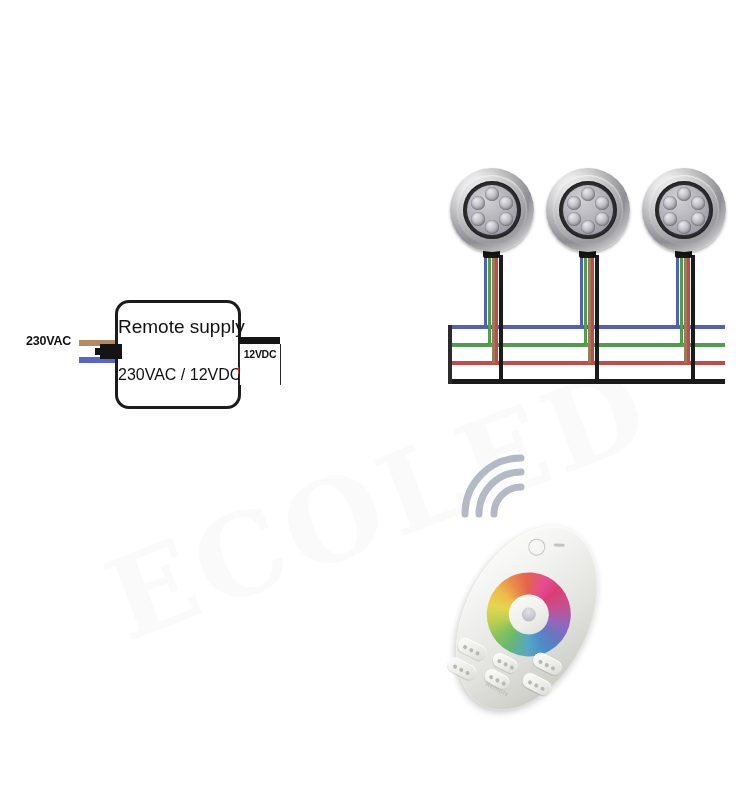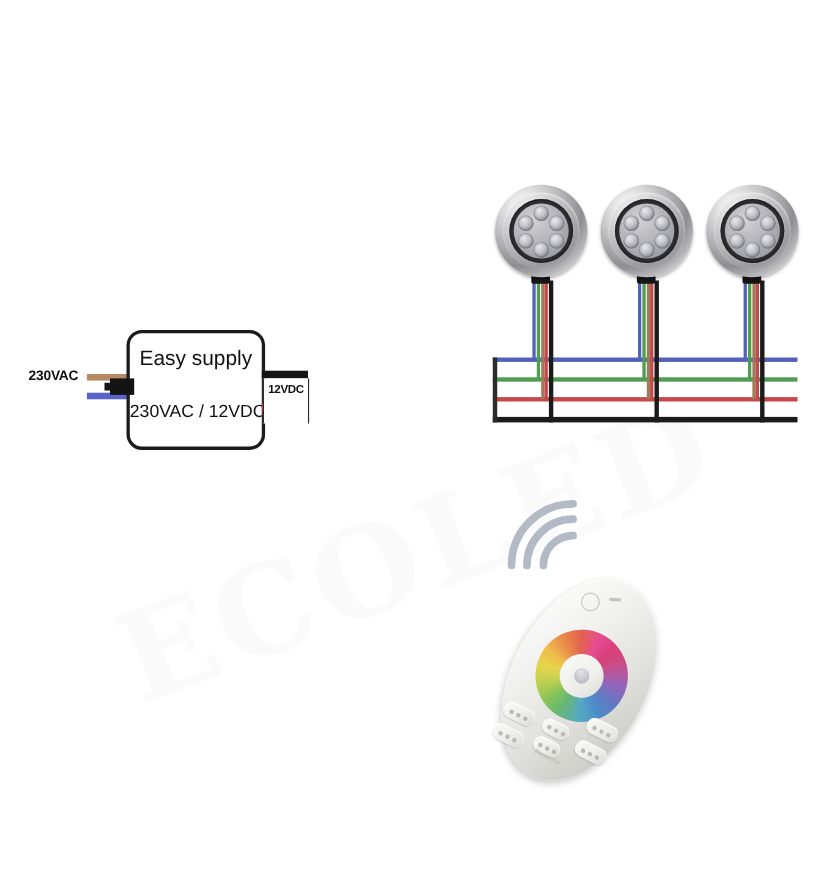--- a/index.html
+++ b/index.html
@@ -337,21 +337,21 @@
   <div id="watermark">ECOLED</div>
 
 
   <div id="ac-label">230VAC</div>
   <div class="wire-h" id="ac-brown"></div>
   <div class="wire-h" id="ac-blue"></div>
   <div id="ac-plug-stub"></div>
   <div id="ac-plug"></div>
 
   <div class="device-box" id="power-supply-box">
-    <div class="box-label" id="ps-title">Easy supply</div>
+    <div class="box-label" id="ps-title">Remote supply</div>
     <div class="box-label" id="ps-sub">230VAC / 12VDC</div>
   </div>
 
   <div class="wire-h" id="dc-black"></div>
   <div class="wire-h" id="dc-red"></div>
   <div id="dc-chip">
     <div id="dc-chip-label">12VDC</div>
   </div>
 
 

